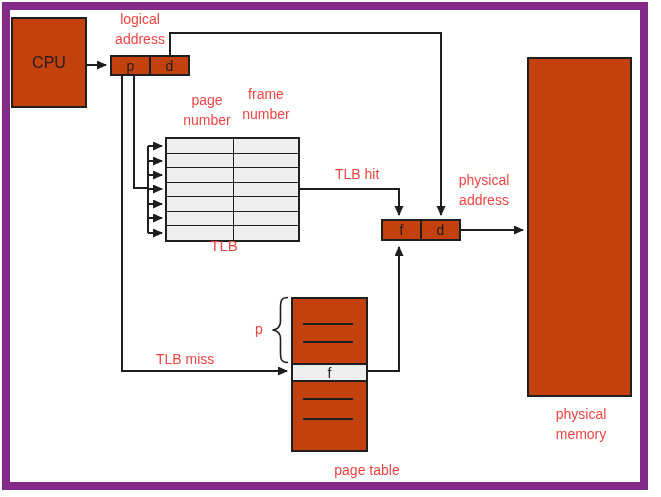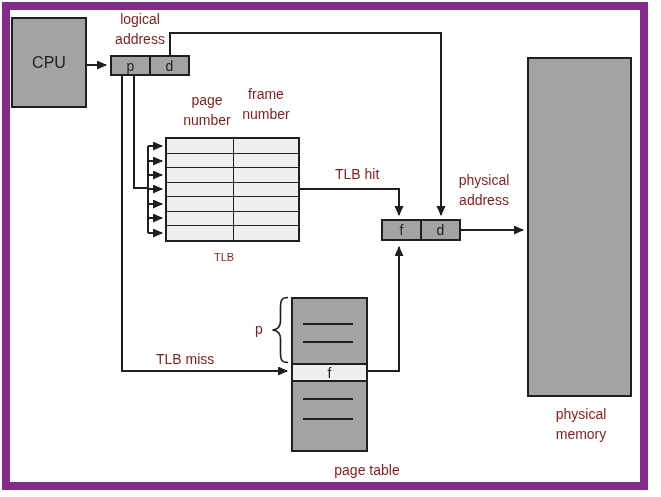--- a/index.html
+++ b/index.html
@@ -5,26 +5,26 @@
   html,body{margin:0;padding:0;background:#ffffff;}
   .canvas{
     position:relative;width:661px;height:497px;background:#ffffff;
     font-family:"Liberation Sans", sans-serif;color:#1f1f1f;overflow:hidden;
   }
   .frame{
     position:absolute;left:2px;top:2px;width:630px;height:472px;
     border:8px solid #822c87;pointer-events:none;
   }
   .box{
-    position:absolute;background:#a3a3a3;border:2px solid #1f1f1f;
+    position:absolute;background:#c2410c;border:2px solid #1f1f1f;
     box-sizing:border-box;
   }
   .lbl{
     position:absolute;font-size:14px;line-height:20px;white-space:pre-line;
-    color:#7f1d1d;
+    color:#ef4444;
   }
   .center{transform:translateX(-50%);text-align:center;}
   
   .cpu{left:11px;top:17px;width:76px;height:91px;display:flex;align-items:center;justify-content:center;font-size:16px;}
   
   .reg{display:flex;}
   .reg .cell{flex:1;display:flex;align-items:center;justify-content:center;font-size:14px;}
   .reg .cell + .cell{border-left:2px solid #1f1f1f;}
   .pd{left:110px;top:55px;width:80px;height:21px;}
   .fd{left:381px;top:219px;width:80px;height:22px;}
@@ -101,21 +101,21 @@
   <div class="box tlb">
     <div class="tlb-row"></div>
     <div class="tlb-row"></div>
     <div class="tlb-row"></div>
     <div class="tlb-row"></div>
     <div class="tlb-row"></div>
     <div class="tlb-row"></div>
     <div class="tlb-row"></div>
     <div class="tlb-coldiv"></div>
   </div>
-  <div class="lbl center" style="left:224px;top:247px;font-size:11px;">TLB</div>
+  <div class="lbl center" style="left:224px;top:236px;font-size:15px;">TLB</div>
 
   <div class="lbl" style="left:335px;top:164px;">TLB hit</div>
   <div class="lbl" style="left:156px;top:349px;">TLB miss</div>
 
   <div class="lbl center" style="left:484px;top:170px;">physical
 address</div>
   <div class="box reg fd">
     <div class="cell">f</div>
     <div class="cell">d</div>
   </div>

